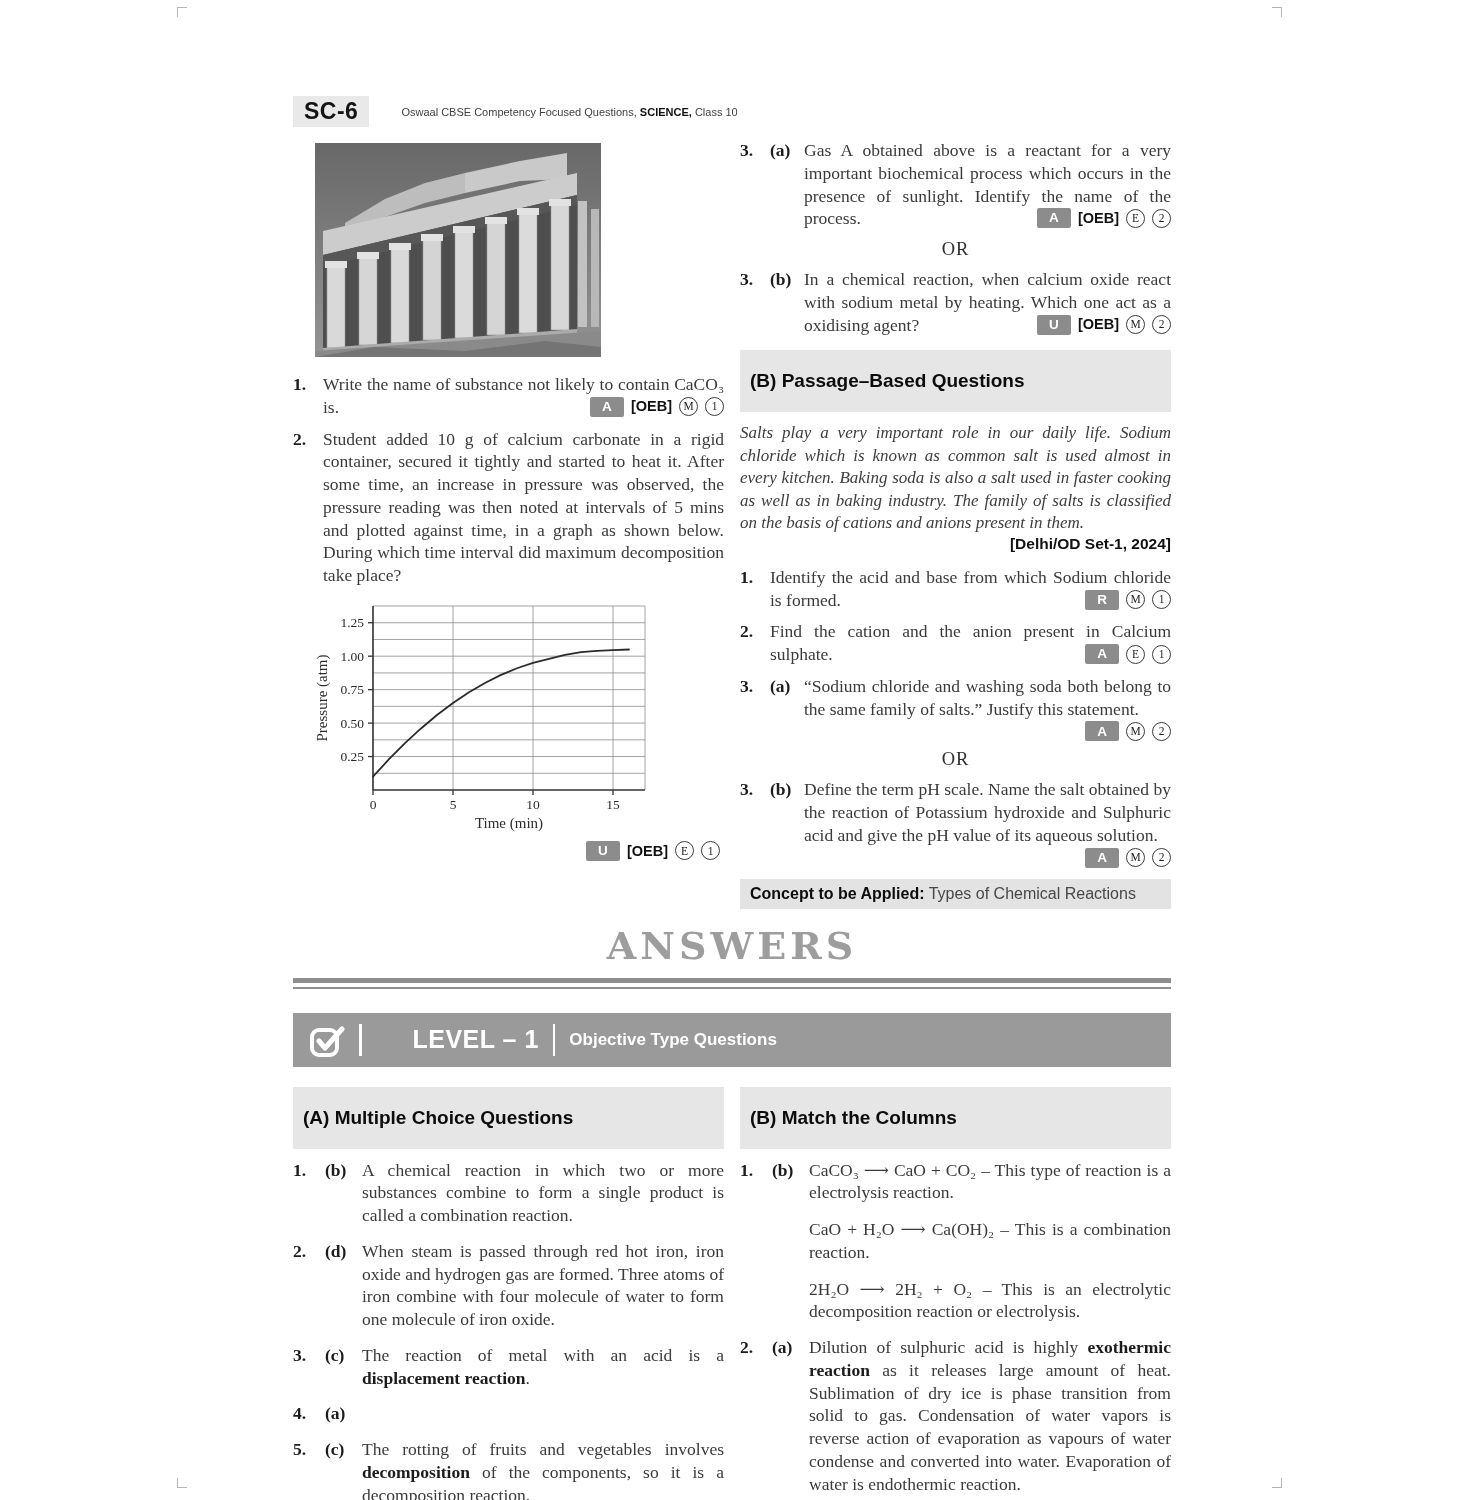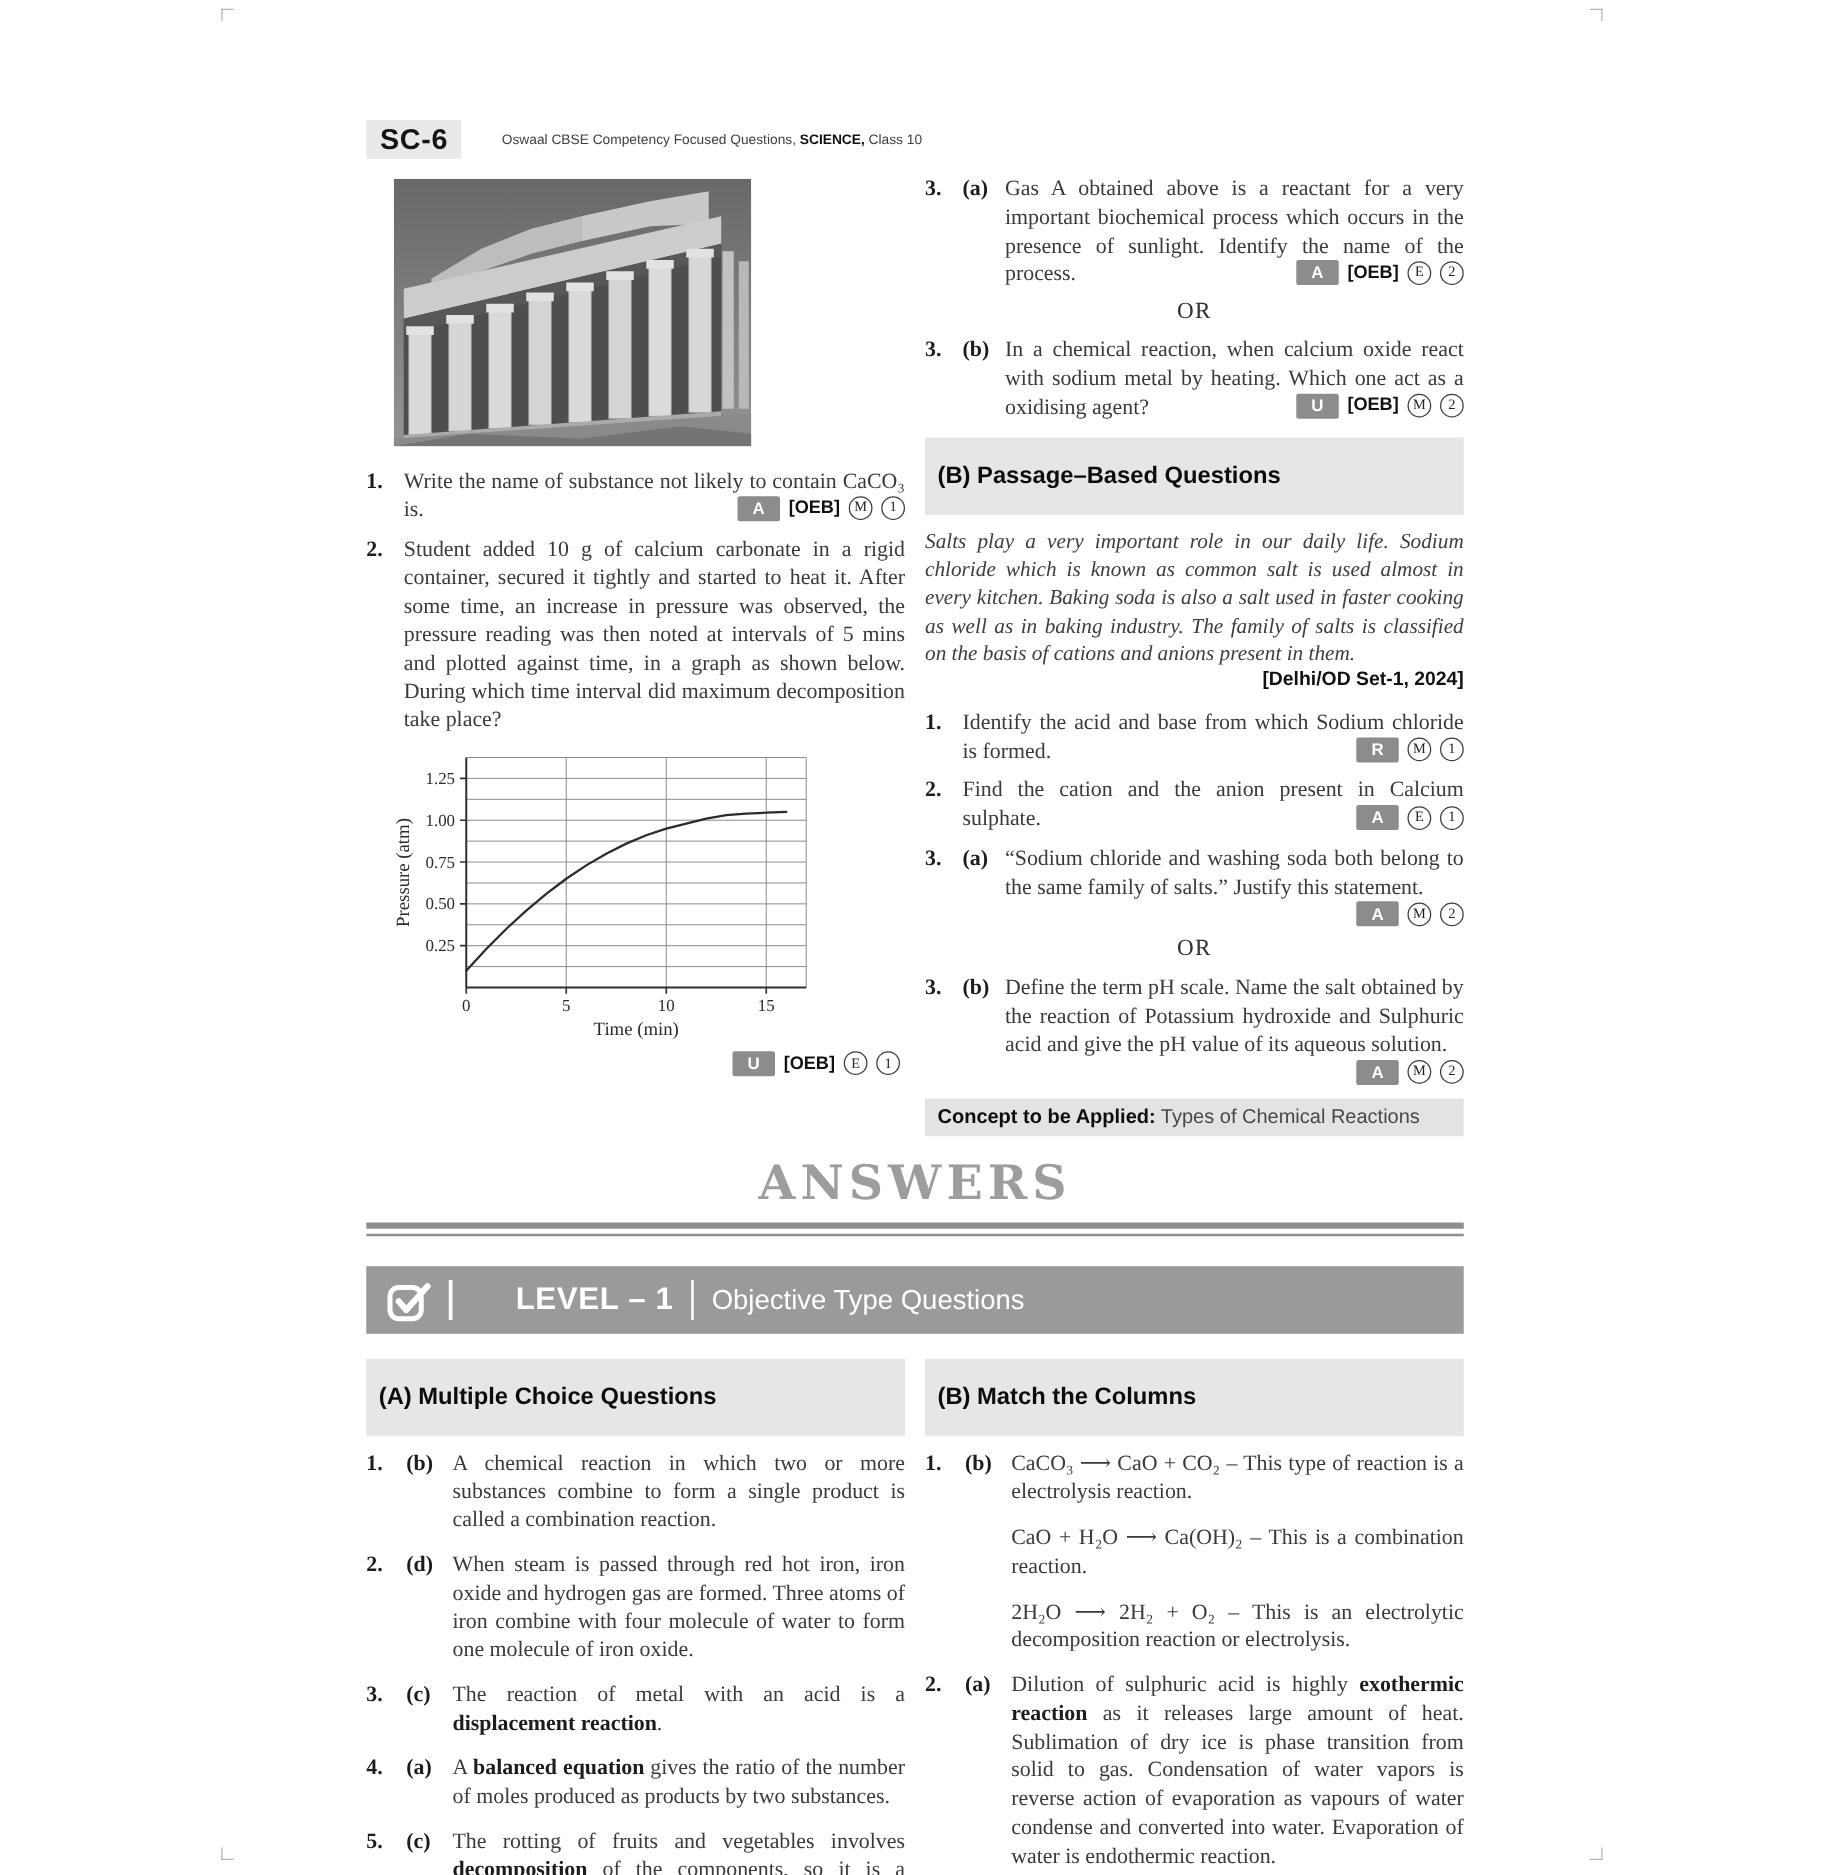--- a/index.html
+++ b/index.html
@@ -67,21 +67,21 @@
 
   
   .answers-title{text-align:center;font-family:"DejaVu Serif",serif;font-weight:bold;
                  font-size:38px;color:#9d9d9d;letter-spacing:4px;margin:14px 0 10px 0;}
   .dbl-rule{height:4px;border-top:5px solid #8f8f8f;border-bottom:2px solid #8f8f8f;margin-bottom:24px;}
   .banner{background:#9a9a9a;color:#fff;display:flex;align-items:center;gap:14px;
           padding:9px 16px;font-family:"Liberation Sans",sans-serif;margin-bottom:20px;}
   .banner .check{width:36px;height:36px;flex:none;}
   .vbar{width:2.5px;height:32px;background:#fff;flex:none;}
   .lvl-txt{font-size:25px;font-weight:bold;letter-spacing:0.5px;margin-left:37px;}
-  .sub-txt{font-size:22px;font-weight:normal;}
+  .sub-txt{font-size:17px;font-weight:bold;}
 
   .ans{display:flex;margin-bottom:13px;font-size:17.5px;line-height:1.3;}
   .ans .anum{flex:none;width:32px;font-weight:bold;color:#1c1c1c;}
   .ans .aopt{flex:none;width:37px;font-weight:bold;color:#1c1c1c;}
   .ans .abody{flex:1;text-align:justify;}
   .ans .abody b{color:#1c1c1c;}
   .eqline{margin:0 0 14px 0;text-align:justify;}
   .eqline:last-child{margin-bottom:0;}
 </style>
 </head>
@@ -334,21 +334,20 @@
           <span class="abody"><span>When steam is passed through red hot iron, iron oxide and hydrogen gas are formed. Three atoms of iron combine with four molecule of water to form one molecule of iron oxide.</span><b></b><span></span></span>
         </div>
         <div class="ans">
           <span class="anum">3.</span>
           <span class="aopt">(c)</span>
           <span class="abody"><span>The reaction of metal with an acid is a </span><b>displacement reaction</b><span>.</span></span>
         </div>
         <div class="ans">
           <span class="anum">4.</span>
           <span class="aopt">(a)</span>
-          <span class="abody"><span>A </span><b>balanced equation</b><span> gives the ratio of the number of moles produced as products by two substances.</span></span>
         </div>
         <div class="ans">
           <span class="anum">5.</span>
           <span class="aopt">(c)</span>
           <span class="abody"><span>The rotting of fruits and vegetables involves </span><b>decomposition</b><span> of the components, so it is a decomposition reaction.</span></span>
         </div>
       </div>
 
       <div class="col">
         <div class="sec-h" style="margin-top:0;">(B) Match the Columns</div>

